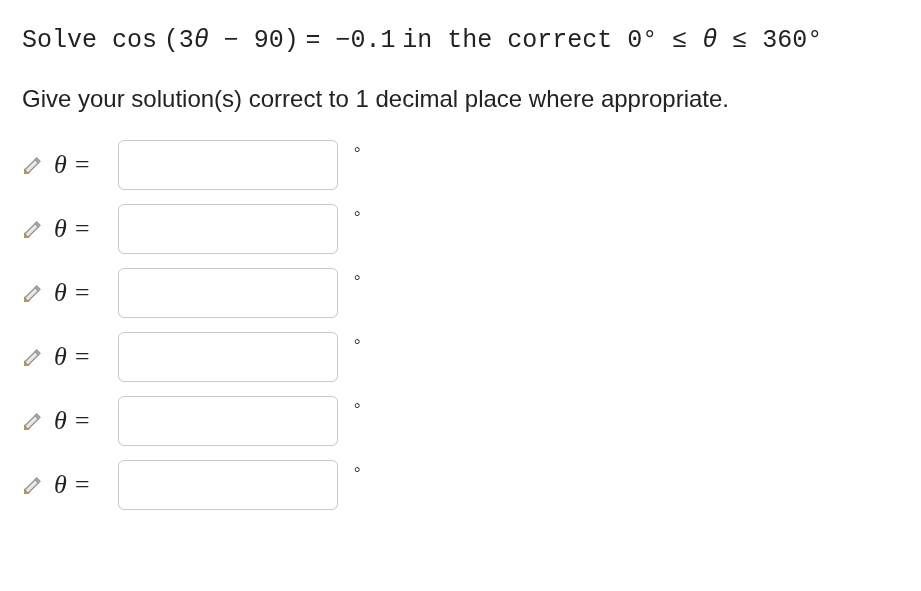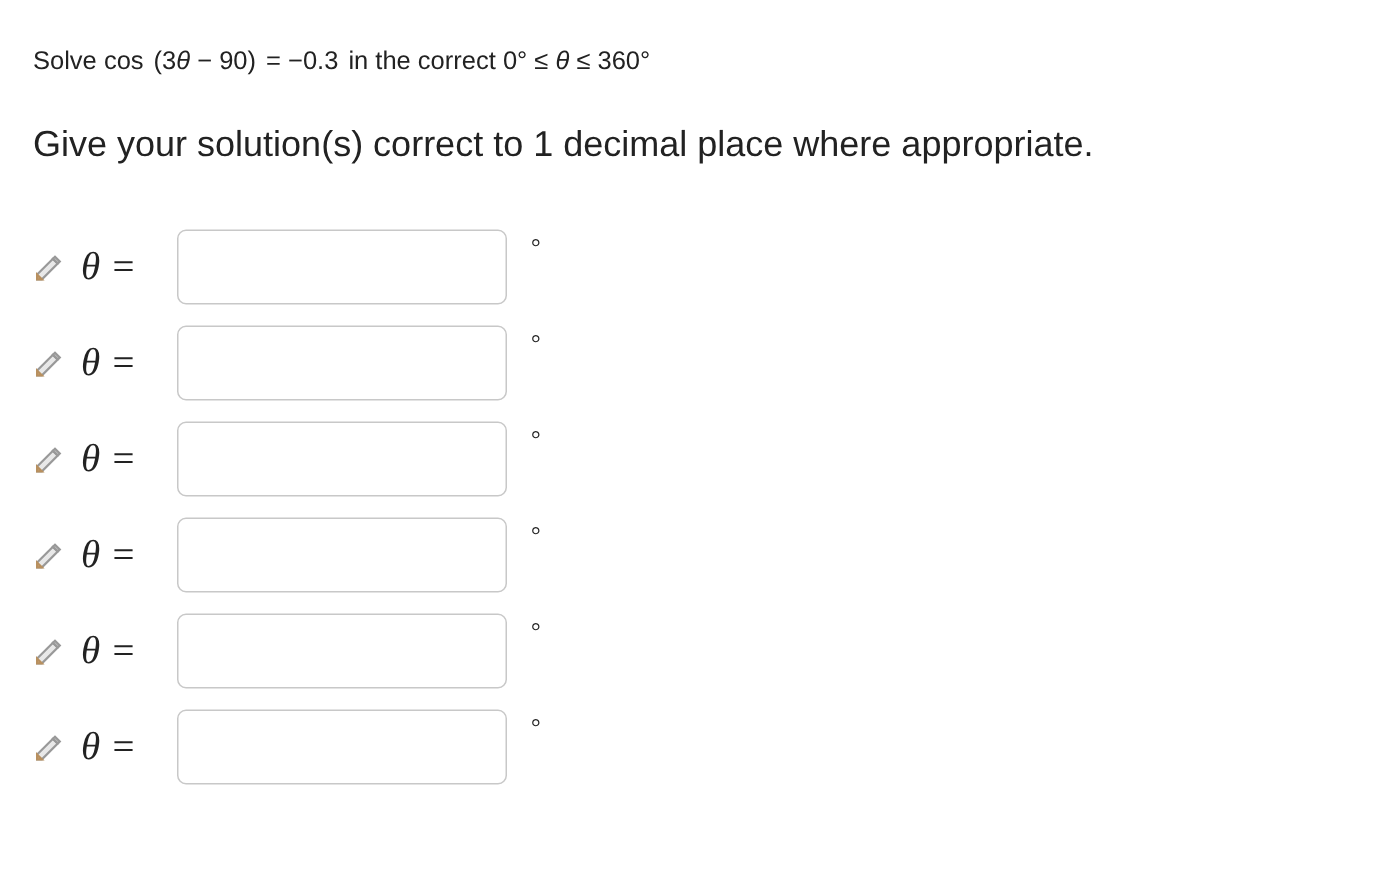--- a/index.html
+++ b/index.html
@@ -12,26 +12,26 @@
       background: #ffffff;
       padding: 22px;
       font-size: 24px;
       color: #222;
     }
     .question-line {
       margin-bottom: 24px;
       line-height: 1.4;
     }
     .instruction-line {
-      margin-bottom: 40px;
+      margin-bottom: 24px;
       line-height: 1.4;
     }
     .math {
-      font-family: Liberation Sans, sans-serif;
-      font-size: 17px;
+      font-family: Liberation Mono, monospace;
+      font-size: 25px;
     }
     .answer-rows {
       display: flex;
       flex-direction: column;
       gap: 14px;
     }
     .answer-row {
       display: flex;
       align-items: center;
       gap: 10px;
@@ -65,21 +65,21 @@
     }
   </style>
 </head>
 <body>
 
 <div class="question-line">
   <span class="math">Solve </span>
   <span class="math">cos</span>
   <span class="math">(3<i>θ</i> − 90)</span>
   <span class="math"> = </span>
-  <span class="math">−0.3</span>
+  <span class="math">−0.1</span>
   <span class="math"> in the correct </span>
   <span class="math">0° ≤ <i>θ</i> ≤ 360°</span>
 </div>
 
 <div class="instruction-line">Give your solution(s) correct to 1 decimal place where appropriate.</div>
 
 <div class="answer-rows">
 
 <div class="answer-row">
       <span class="pencil-icon"><svg viewBox="0 0 24 24" fill="none" stroke="#888" stroke-width="1.6">

